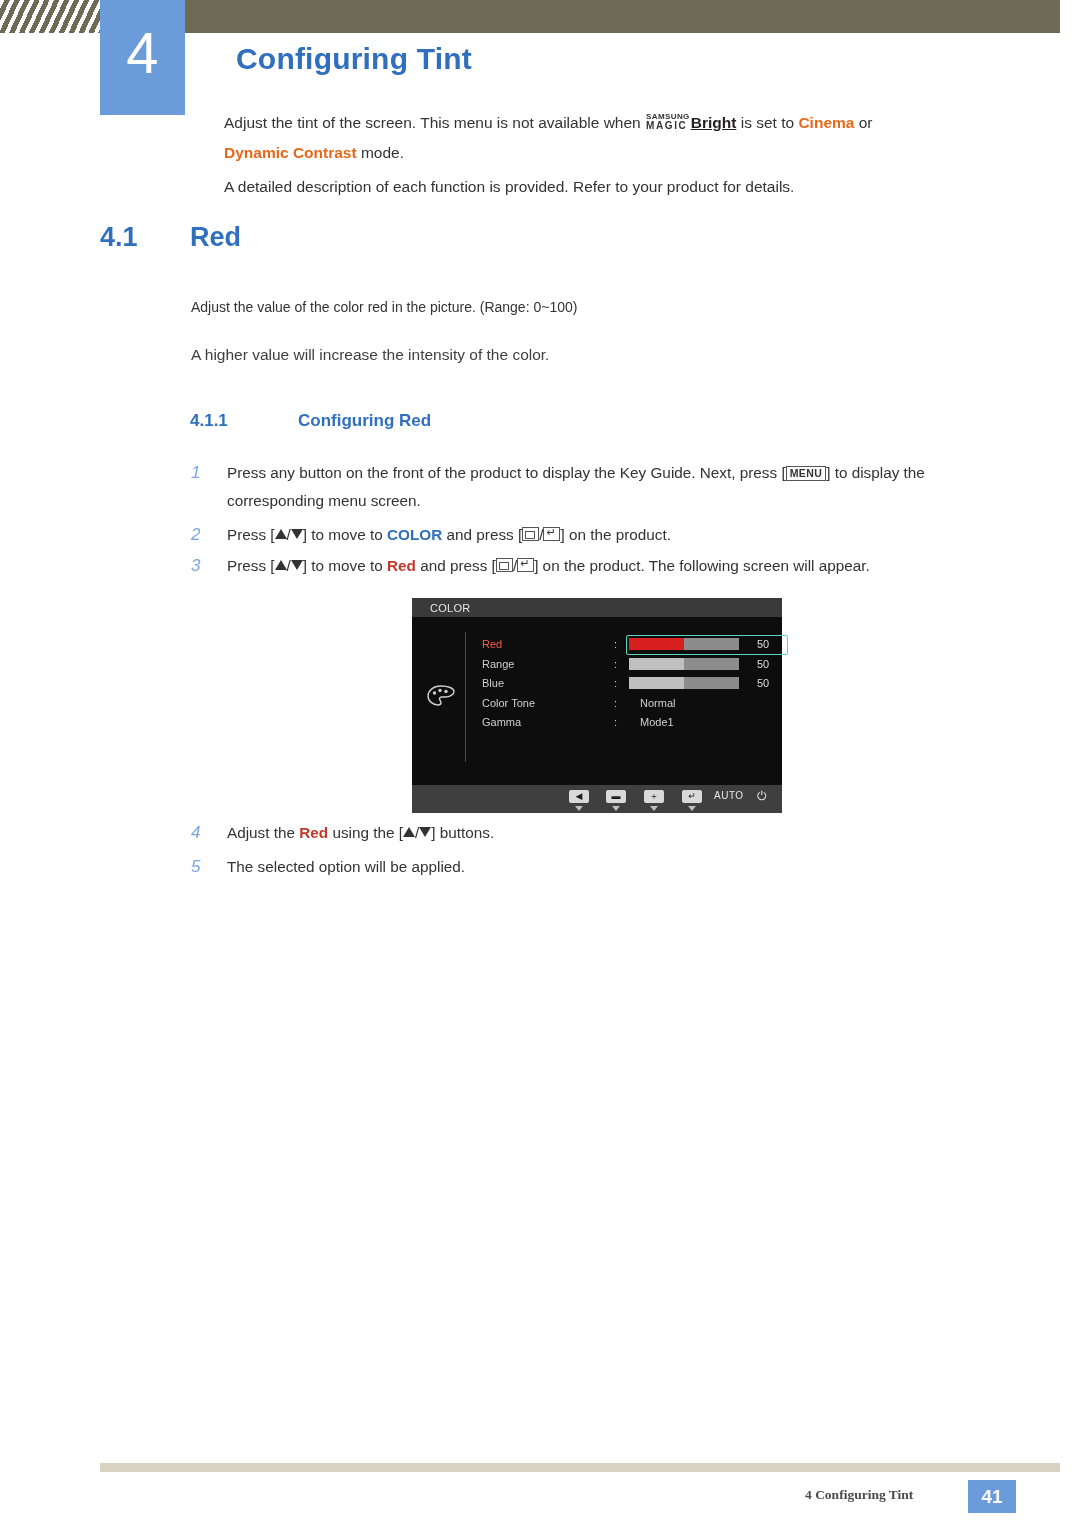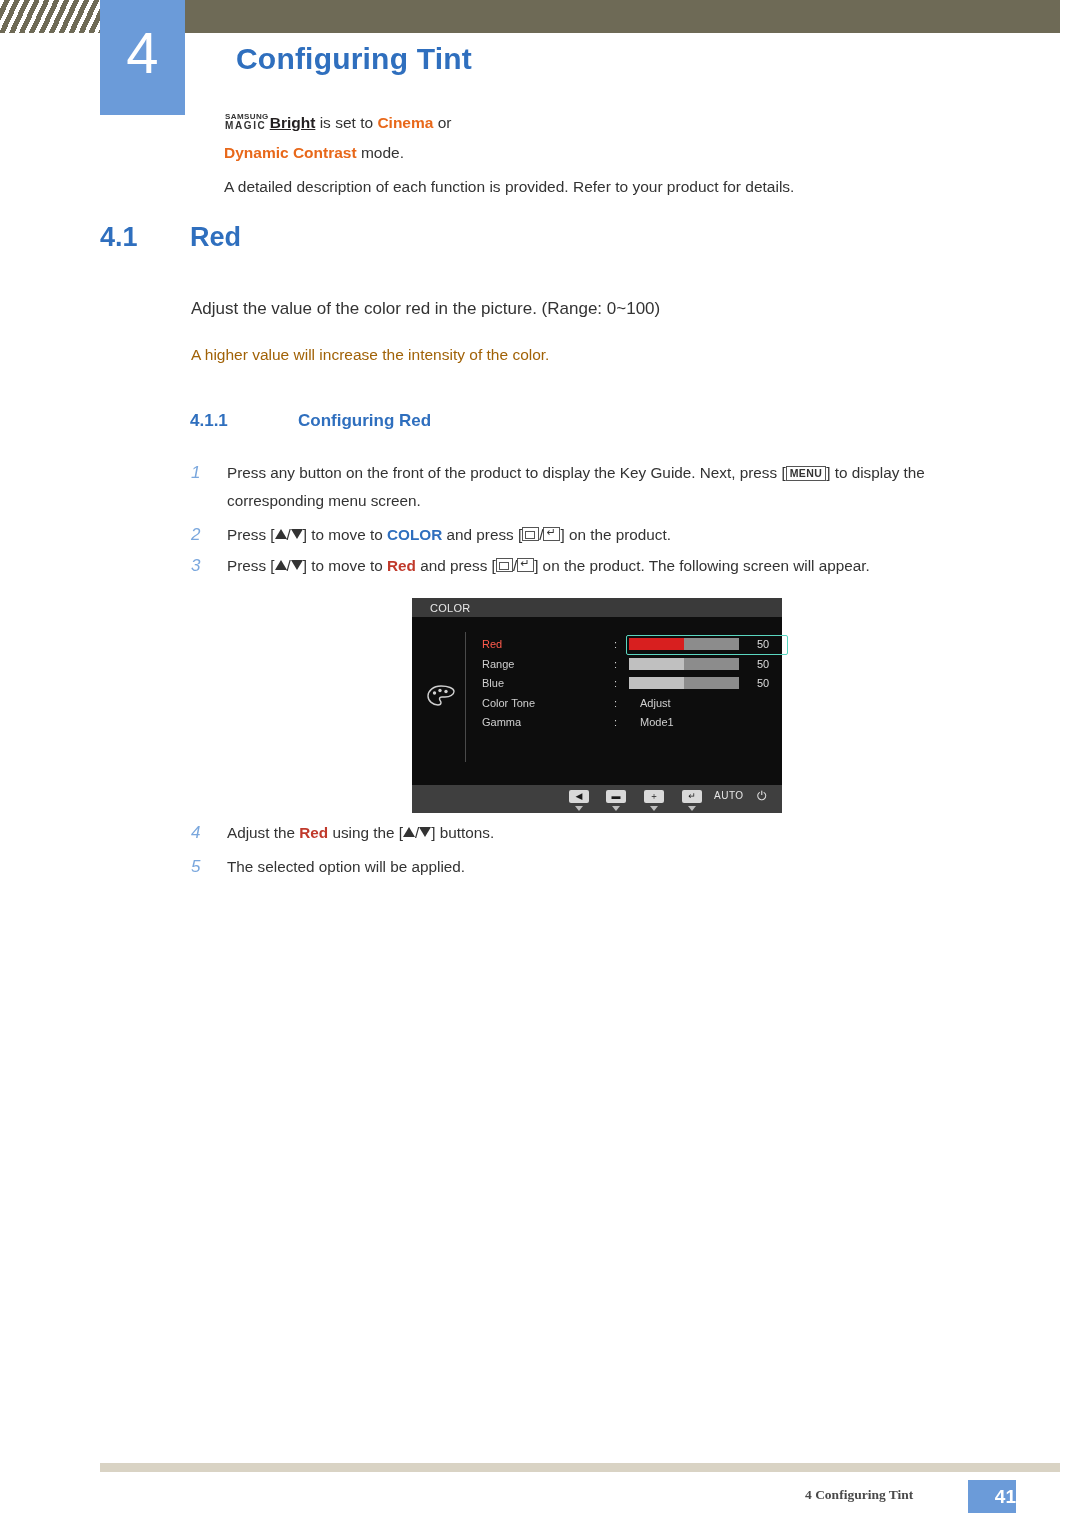--- a/index.html
+++ b/index.html
@@ -134,29 +134,29 @@
     left: 190px;
     font-size: 27px;
     font-weight: bold;
     color: #2f6fbe;
   }
 
   .para-a {
     position: absolute;
     top: 299px;
     left: 191px;
-    font-size: 17px;
+    font-size: 14px;
     color: #333333;
   }
   .para-b {
     position: absolute;
     top: 346px;
     left: 191px;
     font-size: 15.5px;
-    color: #a16207;
+    color: #404040;
   }
 
   
   .sub-num {
     position: absolute;
     top: 411px;
     left: 190px;
     font-size: 17px;
     font-weight: bold;
     color: #2f6fbe;
@@ -420,36 +420,36 @@
     position: absolute;
     bottom: 14px;
     left: 968px;
     width: 48px;
     height: 33px;
     background: #6b9bd9;
     color: #ffffff;
     font-size: 19px;
     font-weight: bold;
     line-height: 33px;
-    text-align: right;
+    text-align: center;
   }
 </style>
 </head>
 <body>
 
 <div class="header-band">
   <div class="header-hatch"></div>
   <div class="header-right-cap"></div>
 </div>
 
 <div class="chapter-badge">4</div>
 <div class="chapter-title">Configuring Tint</div>
 
 <div class="intro-1">
-  <span class="magic-tag"><span class="sam">SAMSUNG</span><span class="mag">MAGIC</span></span><span class="bright">Bright</span><span> is set to </span><span class="orange">Cinema</span><span> or</span>
+  <span>Adjust the tint of the screen. This menu is not available when </span><span class="magic-tag"><span class="sam">SAMSUNG</span><span class="mag">MAGIC</span></span><span class="bright">Bright</span><span> is set to </span><span class="orange">Cinema</span><span> or</span>
   <br>
   <span class="orange">Dynamic Contrast</span><span> mode.</span>
 </div>
 
 <div class="intro-2">A detailed description of each function is provided. Refer to your product for details.</div>
 
 <div class="sec-num">4.1</div>
 <div class="sec-title">Red</div>
 
 <div class="para-a">Adjust the value of the color red in the picture. (Range: 0~100)</div>
@@ -512,21 +512,21 @@
       <span class="colon">:</span>
       <span class="bar-wrap">
         <span class="bar-fill" style="width:55px"></span>
       </span>
       <span class="num-box">50</span>
     </div>
 
     <div class="osd-row">
       <span class="label">Color Tone</span>
       <span class="colon">:</span>
-      <span class="value-text">Adjust</span>
+      <span class="value-text">Normal</span>
     </div>
 
     <div class="osd-row">
       <span class="label">Gamma</span>
       <span class="colon">:</span>
       <span class="value-text">Mode1</span>
     </div>
 
   </div>
 

